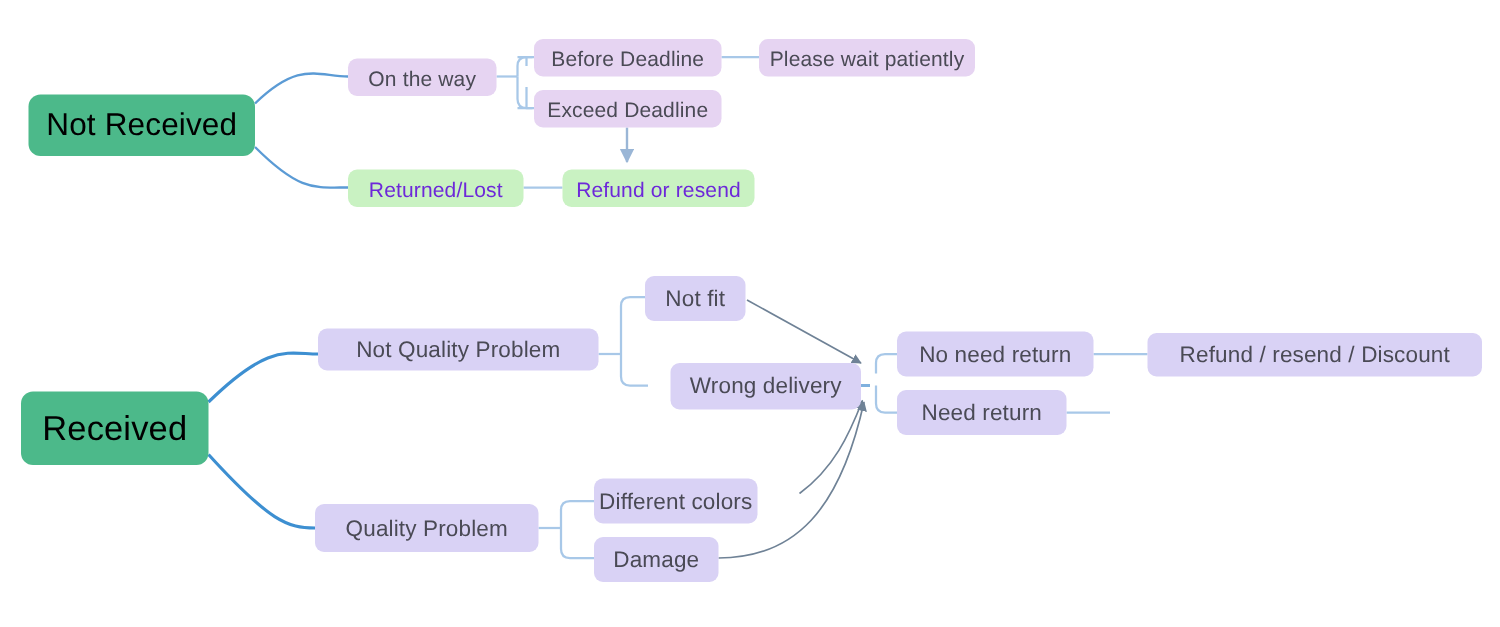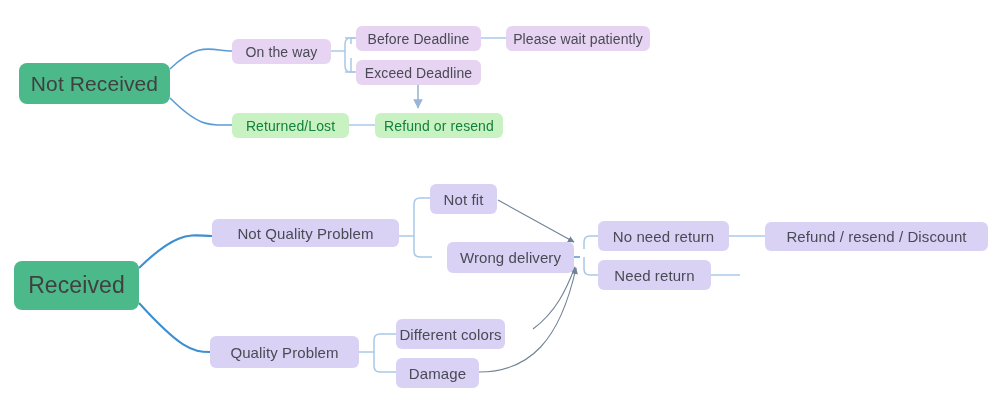--- a/index.html
+++ b/index.html
@@ -29,37 +29,37 @@
     display: flex;
     align-items: center;
     justify-content: center;
     border-radius: 6px;
     white-space: nowrap;
     line-height: 1;
     letter-spacing: 0.1px;
   }
   .node-root {
     background: #4cb98a;
-    color: #404040;
+    color: #000000;
     border-radius: 8px;
     font-size: 21px;
   }
   .node-purple {
     background: #d9d2f5;
     color: #4a4a55;
     font-size: 15px;
   }
   .node-lilac {
     background: #e6d4f2;
     color: #4a4a55;
     font-size: 14px;
   }
   .node-green {
     background: #c9f2c2;
-    color: #15803d;
+    color: #6d28d9;
     font-size: 14px;
   }
 </style>
 </head>
 <body>
 
 <div id="canvas">
 
   <svg class="links" viewBox="0 0 1000 418">
     <defs>

